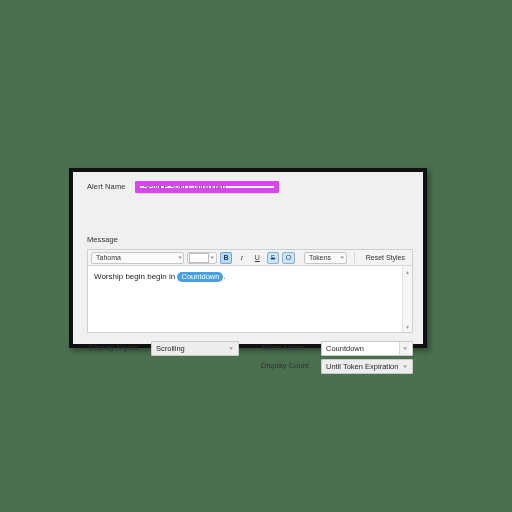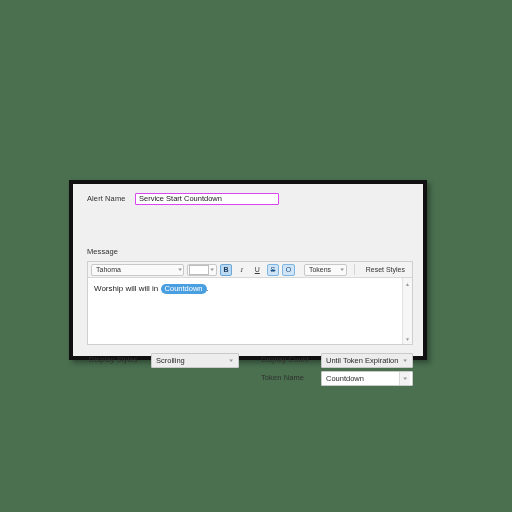--- a/index.html
+++ b/index.html
@@ -11,21 +11,21 @@
     height: 512px;
     background: #4a7050;
     font-family: "Liberation Sans", sans-serif;
     overflow: hidden;
   }
 
   
   #dialog-window {
     position: absolute;
     left: 69px;
-    top: 180px;
+    top: 168px;
     width: 358px;
     height: 180px;
     background: #f0f0f0;
     border: 4px solid #111111;
     box-sizing: border-box;
     box-shadow: 3px 3px 5px rgba(0,0,0,0.35);
   }
   #dialog-body {
     position: absolute;
     left: 0; top: 0; right: 0; bottom: 0;
@@ -52,21 +52,21 @@
     margin-bottom: 5px;
   }
   .row-alert .lbl { width: 48px; }
   #alert-name-input {
     width: 144px;
     height: 12px;
     font-size: 7.5px;
     font-family: "Liberation Sans", sans-serif;
     color: #202020;
     background: #ffffff;
-    border: 1px solid #d946ef;
+    border: 5px solid #d946ef;
     border-radius: 1px;
     padding: 0 3px;
     box-sizing: border-box;
     outline: none;
   }
 
   
   #message-label { margin-bottom: 4px; display: block; margin-top: 42px; }
 
   
@@ -297,21 +297,21 @@
           <span class="caret">▾</span>
         </div>
 
         <div class="tb-sep"></div>
 
         <div id="reset-styles-button">Reset Styles</div>
       </div>
 
       <div id="message-area-wrap">
         <div id="message-text">
-          <span>Worship will will in</span>
+          <span>Worship begin begin in</span>
           <span id="token-pill">Countdown</span><span>.</span>
         </div>
         <div id="message-scrollbar">
           <div class="sb-arrow up">▲</div>
           <div class="sb-arrow down">▼</div>
         </div>
       </div>
     </div>
 
     <div id="options-area">
@@ -323,34 +323,34 @@
             <span>Scrolling</span>
             <span class="caret-box">
                 <span class="caret">▾</span>
               </span>
           </div>
         </div>
       </div>
 
       <div class="opt-col right">
         <div class="opt-row right-lbl">
+          <span class="lbl">Token Name</span>
+          <div class="opt-dd wide2 white">
+            <span>Countdown</span>
+            <span class="caret-box">
+                <span class="caret">▾</span>
+              </span>
+          </div>
+        </div>
+        <div class="opt-row right-lbl">
           <span class="lbl">Display Count</span>
           <div class="opt-dd wide2">
             <span>Until Token Expiration</span>
             <span class="caret-box">
                 <span class="caret">▾</span>
               </span>
           </div>
         </div>
-        <div class="opt-row right-lbl">
-          <span class="lbl">Token Name</span>
-          <div class="opt-dd wide2 white">
-            <span>Countdown</span>
-            <span class="caret-box">
-                <span class="caret">▾</span>
-              </span>
-          </div>
-        </div>
       </div>
 
     </div>
   </div>
 </div>
 
 </body></html>

